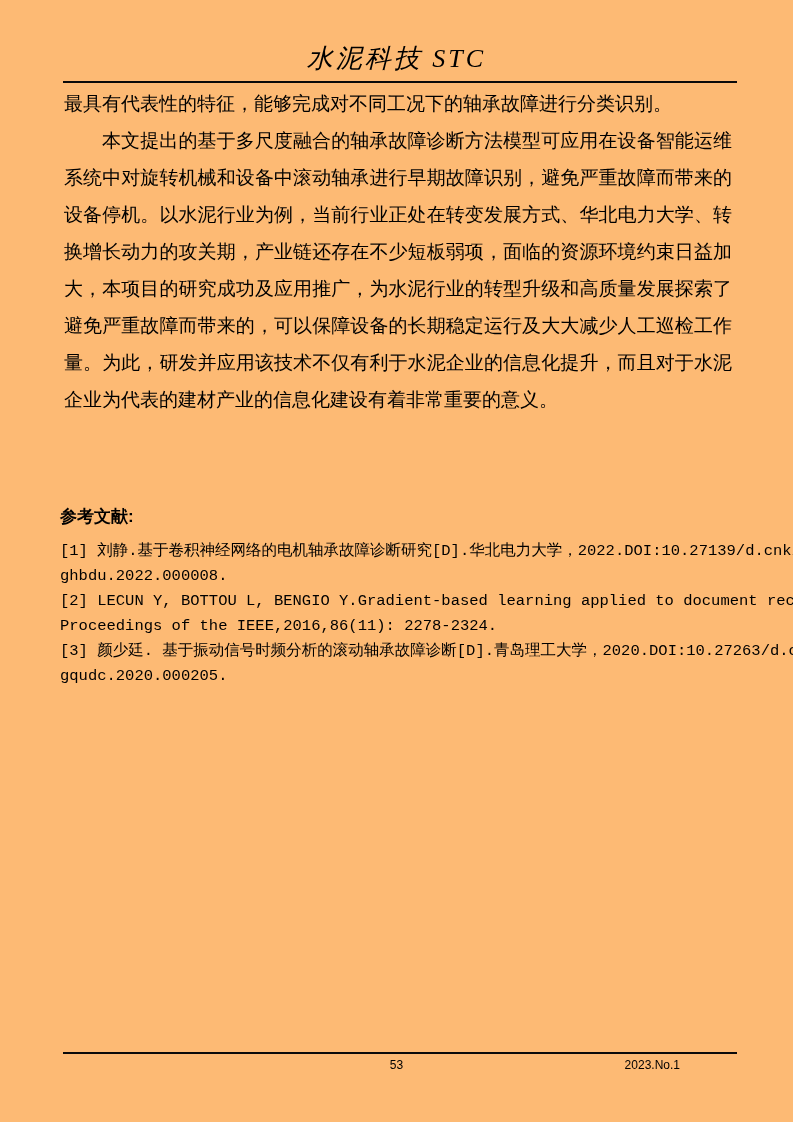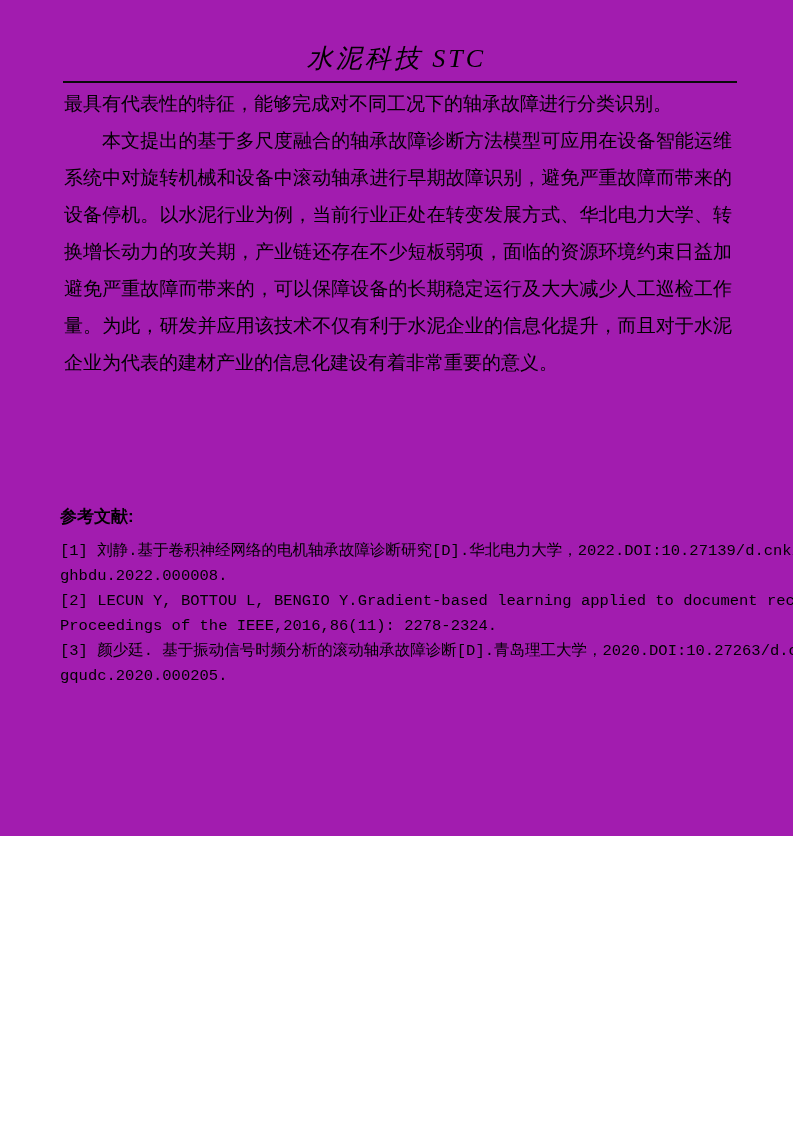--- a/index.html
+++ b/index.html
@@ -3,22 +3,22 @@
 <meta charset="utf-8">
 <style>
   html, body {
     margin: 0;
     padding: 0;
     background: #ffffff;
   }
   .page {
     position: relative;
     width: 793px;
-    height: 836px;
-    background: #a21caf;
+    height: 1122px;
+    background: #fdba74;
     color: #000000;
     font-family: "Liberation Serif", "DejaVu Serif", serif;
     overflow: hidden;
   }
 
   
   .journal-title {
     position: absolute;
     top: 41px;
     left: 0;
@@ -114,20 +114,21 @@
   <div class="rule header-rule"></div>
 
   <div class="body-text">
     <p class="body-line continuation-line">最具有代表性的特征，能够完成对不同工况下的轴承故障进行分类识别。</p>
     <div class="paragraph">
 
     <p class="body-line">本文提出的基于多尺度融合的轴承故障诊断方法模型可应用在设备智能运维</p>
         <p class="body-line">系统中对旋转机械和设备中滚动轴承进行早期故障识别，避免严重故障而带来的</p>
         <p class="body-line">设备停机。以水泥行业为例，当前行业正处在转变发展方式、华北电力大学、转</p>
         <p class="body-line">换增长动力的攻关期，产业链还存在不少短板弱项，面临的资源环境约束日益加</p>
+        <p class="body-line">大，本项目的研究成功及应用推广，为水泥行业的转型升级和高质量发展探索了</p>
         <p class="body-line">避免严重故障而带来的，可以保障设备的长期稳定运行及大大减少人工巡检工作</p>
         <p class="body-line">量。为此，研发并应用该技术不仅有利于水泥企业的信息化提升，而且对于水泥</p>
         <p class="body-line">企业为代表的建材产业的信息化建设有着非常重要的意义。</p>
       </div>
   </div>
 
   <section class="references">
     <h2 class="ref-heading">参考文献:</h2>
     <div>
 

